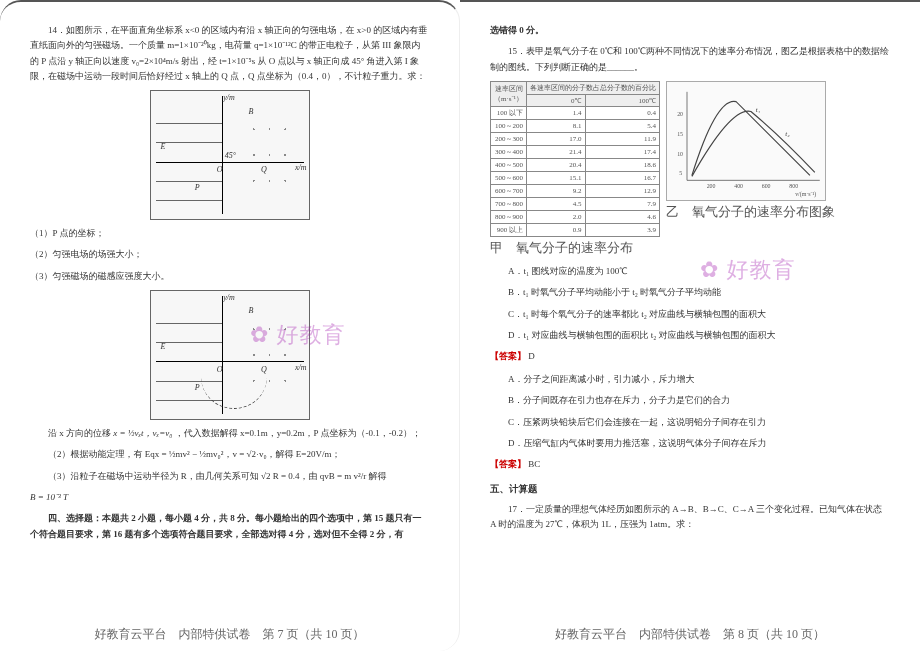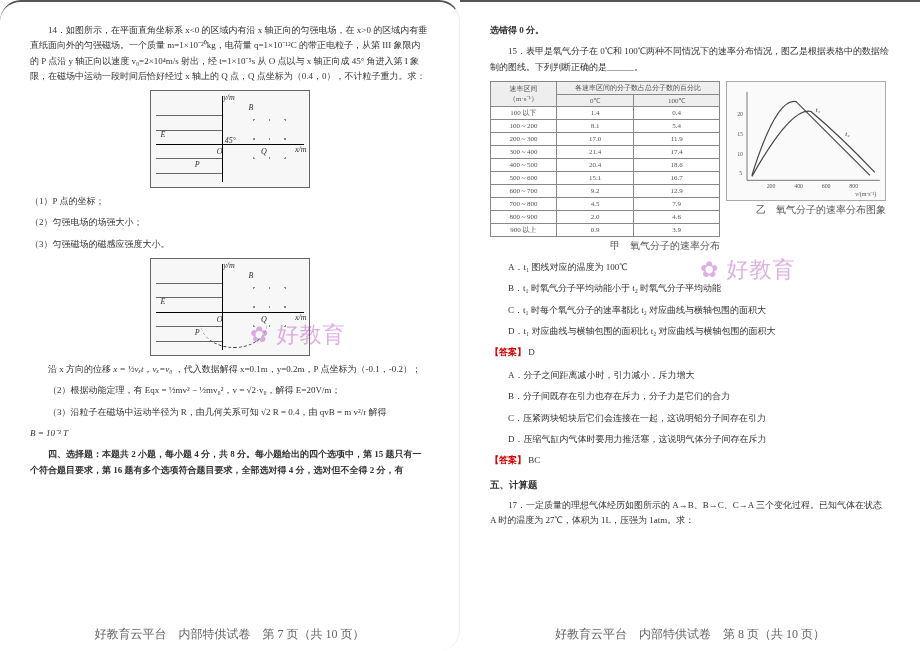--- a/index.html
+++ b/index.html
@@ -21,21 +21,21 @@
     border-top: 2px solid #555;
   }
   .page-left { border-right: 1px solid #eee; border-radius: 21px; }
   .para { margin: 6px 0; line-height: 1.7; text-indent: 2em; }
   .para-noindent { margin: 6px 0; line-height: 1.7; }
   .bold { font-weight: bold; }
   .red { color: #c00; font-weight: bold; }
   .formula { font-style: italic; font-family: "Times New Roman", serif;}
   .figure-block {
     width: 160px;
-    height: 98px;
+    height: 130px;
     margin: 0 auto;
     border: 1px solid #666;
     position: relative;
     background:
       radial-gradient(circle at 65% 30%, #888 1px, transparent 1px),
       radial-gradient(circle at 75% 30%, #888 1px, transparent 1px),
       radial-gradient(circle at 85% 30%, #888 1px, transparent 1px),
       radial-gradient(circle at 65% 50%, #888 1px, transparent 1px),
       radial-gradient(circle at 75% 50%, #888 1px, transparent 1px),
       radial-gradient(circle at 85% 50%, #888 1px, transparent 1px),
@@ -60,22 +60,22 @@
   .fig-line3 { position:absolute; left:5px; right:55%; top:70%; height:1px; background:#666;}
   .fig-line4 { position:absolute; left:5px; right:55%; top:85%; height:1px; background:#666;}
   .table-chart-row { display:flex; gap:6px; align-items:flex-start; margin:6px 0;}
   table.data {
     border-collapse: collapse;
     font-size: 7px;
     background:#fff;
   }
   table.data th, table.data td {
     border: 1px solid #888;
-    padding: 1px 18px;
-    text-align: center;
+    padding: 1px 3px;
+    text-align: right;
     color:#555;
   }
   table.data th { background:#eee; font-weight:normal;}
   .chart-box {
     width: 160px;
     height: 120px;
     border: 1px solid #aaa;
     position: relative;
     background: #fafafa;
   }
@@ -91,21 +91,21 @@
   }
   .wm1 { left: 250px; top: 320px; }
   .wm2 { left: 700px; top: 255px; }
   .footer {
     position:absolute;
     bottom:8px; left:0; right:0;
     text-align:center;
     font-size:12px;
     color:#666;
   }
-  .caption { text-align:right; font-size:10px; color:#555; margin-top:2px;}
+  .caption { text-align:left; font-size:13px; color:#555; margin-top:2px;}
   .opt { margin:7px 0 7px 2em; line-height:1.6; }
   .section-title { font-weight:bold; margin:10px 0 4px 0; font-size:9.5px;}
   .traj { position:absolute; left:32%; top:55%; width:42%; height:25%; border:1px dashed #333; border-bottom:none; border-left:none; border-right:none; border-radius: 50% 50% 0 0 / 100% 100% 0 0; transform:scaleY(-1) translateY(-50%);}
 </style>
 </head>
 <body>
 
 <div class="page page-left">
 
   <p class="para">14．如图所示，在平面直角坐标系 x&lt;0 的区域内有沿 x 轴正向的匀强电场，在 x&gt;0 的区域内有垂直纸面向外的匀强磁场。一个质量 m=1×10⁻²⁰kg，电荷量 q=1×10⁻¹²C 的带正电粒子，从第 III 象限内的 P 点沿 y 轴正向以速度 v₀=2×10⁴m/s 射出，经 t=1×10⁻⁵s 从 O 点以与 x 轴正向成 45° 角进入第 I 象限，在磁场中运动一段时间后恰好经过 x 轴上的 Q 点，Q 点坐标为（0.4，0），不计粒子重力。求：</p>

